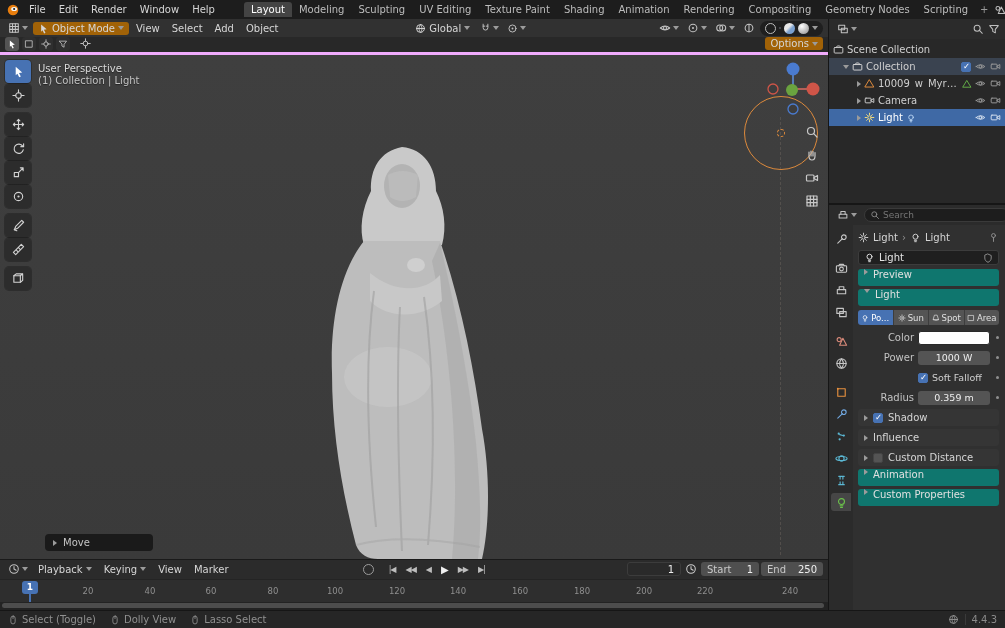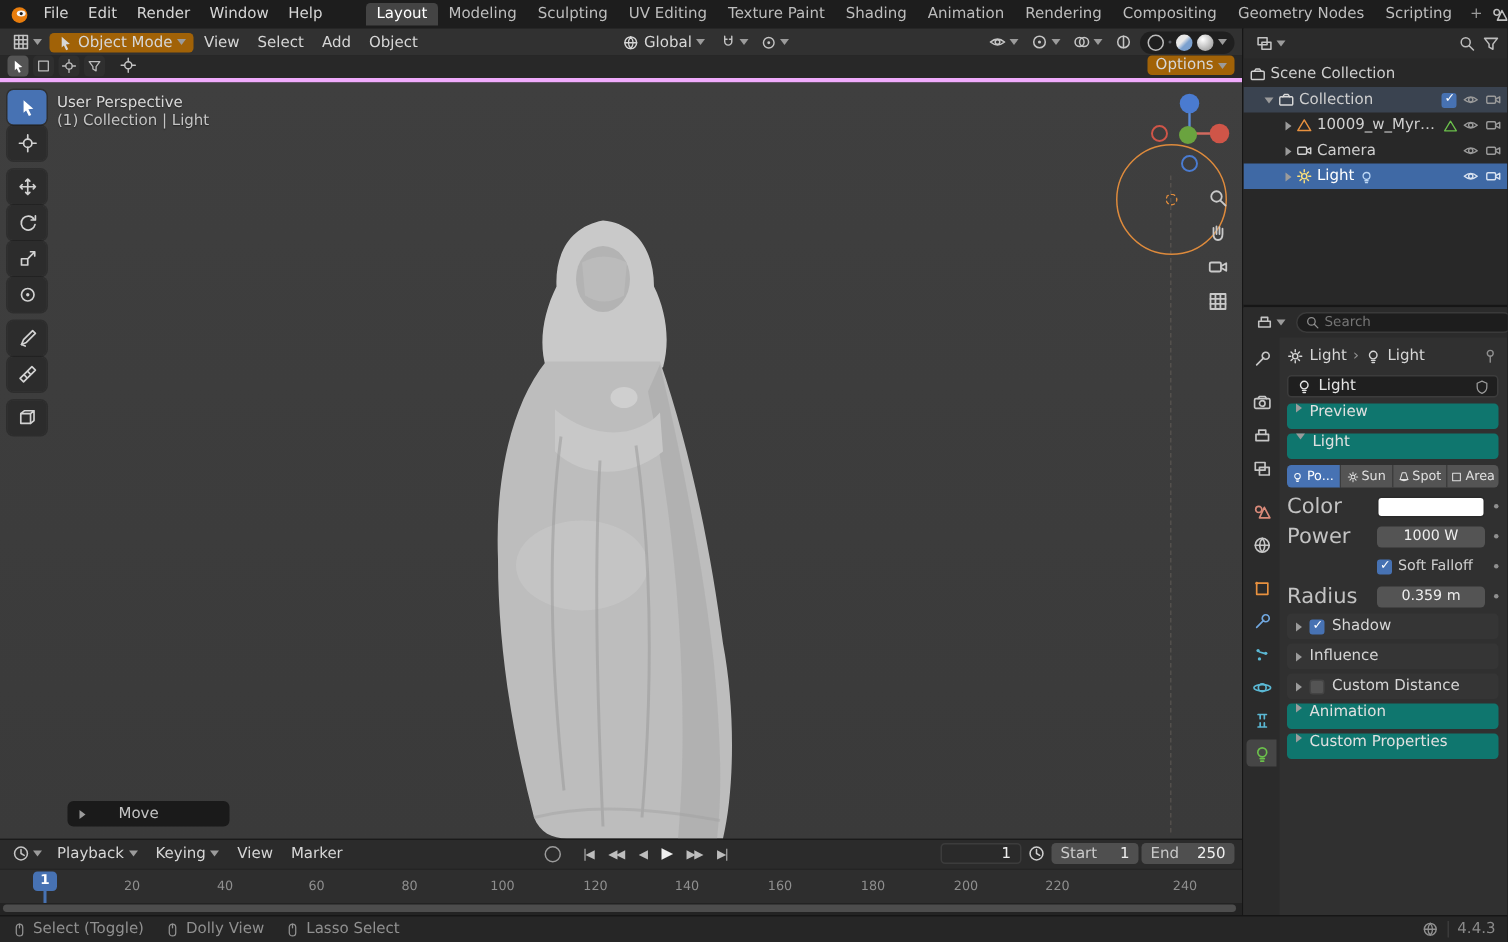--- a/index.html
+++ b/index.html
@@ -39,21 +39,21 @@
   .mode-sq{width:14px;height:14px;border-radius:3px;display:flex;align-items:center;justify-content:center;background:#2f2f2f;color:#bdbdbd}
   .mode-sq.active{background:#545454;color:#fff}
   
   .viewport{flex:1;position:relative;background:linear-gradient(180deg,#3f3f3f,#3a3a3a);min-height:0;overflow:hidden}
   .vp-text{position:absolute;left:38px;top:8px;line-height:12px;color:#dadada;text-shadow:0 1px 1px rgba(0,0,0,.45)}
   .vp-text .sub{color:#c4c4c4}
   .toolbar{position:absolute;left:5px;top:5px;display:flex;flex-direction:column;gap:1px}
   .tool-btn{width:26px;height:23px;background:rgba(42,42,42,.9);border-radius:4px;display:flex;align-items:center;justify-content:center;color:#d2d2d2;box-shadow:0 0 0 1px rgba(0,0,0,.25)}
   .tool-btn.active{background:#4772b3;color:#fff}
   .tool-btn.grp{margin-top:5px}
-  .operator-box{position:absolute;left:45px;bottom:8px;width:108px;height:17px;background:rgba(22,22,22,.88);border-radius:4px;display:flex;align-items:center;gap:22px;padding:0 8px;color:#c4c4c4}
+  .operator-box{position:absolute;left:45px;bottom:8px;width:108px;height:17px;background:rgba(22,22,22,.88);border-radius:4px;display:flex;align-items:center;gap:6px;padding:0 8px;color:#c4c4c4}
   .nav-gizmo{position:absolute;left:763px;top:4px;width:60px;height:60px}
   .light-circle{position:absolute;left:744px;top:41px;width:74px;height:74px;border:1.5px solid #dd8a3c;border-radius:50%}
   .light-center{position:absolute;left:777px;top:74px;width:8px;height:8px;border:1px dashed #dd8a3c;border-radius:50%}
   .light-line{position:absolute;left:780px;top:62px;height:438px;width:0;border-left:1px dashed #66605a;opacity:.55}
   .vp-side{position:absolute;left:805px;top:70px;display:flex;flex-direction:column;gap:9px;color:#c9c9c9}
   .statue{position:absolute;left:276px;top:86px}
   
   .timeline{flex:none;height:51px;display:flex;flex-direction:column;background:#2b2b2b;border-top:1px solid #1a1a1a}
   .tl-header{height:19px;display:flex;align-items:center;gap:2px;padding:0 5px}
   .transport{display:flex;align-items:center;gap:4px;color:#bdbdbd;font-size:8px}
@@ -83,21 +83,21 @@
   .pr-header{height:20px;display:flex;align-items:center;gap:4px;padding:0 5px;background:#2b2b2b;color:#bdbdbd}
   .search-wrap{flex:1;display:flex;align-items:center;gap:3px;background:#1d1d1d;border:1px solid #3a3a3a;border-radius:8px;height:14px;padding:0 5px;color:#8f8f8f}
   .search-wrap input{flex:1;background:transparent;border:none;outline:none;color:#cfcfcf;font-size:9px;font-family:inherit;min-width:0}
   .pr-body{flex:1;display:flex;min-height:0}
   .pr-tabs{width:24px;background:#2b2b2b;display:flex;flex-direction:column;align-items:center;padding-top:5px;gap:4px;flex:none}
   .ptab{width:20px;height:18px;display:flex;align-items:center;justify-content:center;border-radius:3px 0 0 3px;color:#c6c6c6}
   .ptab.grp{margin-top:7px}
   .ptab.active{background:#464646}
   .pr-content{flex:1;padding:4px 6px 0 5px;display:flex;flex-direction:column;gap:3px;min-width:0;overflow:hidden}
   .prow{height:17px;display:flex;align-items:center;gap:4px;flex:none}
-  .plabel{width:56px;text-align:left;color:#c3c3c3;flex:none;font-size:14px;white-space:nowrap}
+  .plabel{width:56px;text-align:right;color:#c3c3c3;flex:none;font-size:10px;white-space:nowrap}
   .pfield{flex:1;height:14px;background:#545454;border-radius:3px;display:flex;align-items:center;justify-content:center;color:#eee;font-size:9.5px;min-width:0}
   .pswatch{flex:1;height:14px;background:#fff;border-radius:3px;border:1px solid #2a2a2a}
   .pdot{width:3px;height:3px;border-radius:50%;background:#8f8f8f;flex:none;margin-left:2px}
   .psection{height:17px;background:#0f766e;border-radius:3px;display:flex;align-items:flex-start;gap:5px;padding:0 6px;color:#e0e0e0;flex:none}
   .psub{height:17px;background:#353535;border-radius:3px;display:flex;align-items:center;gap:5px;padding:0 6px;color:#d6d6d6;flex:none}
   .namefield{flex:1;height:15px;background:#1f1f1f;border:1px solid #3c3c3c;border-radius:3px;display:flex;align-items:center;gap:4px;padding:0 5px;color:#e4e4e4;min-width:0}
   .seg{display:flex;flex:1;min-width:0}
   .seg>div{flex:1;background:#545454;display:flex;align-items:center;justify-content:center;gap:2px;height:15px;font-size:8.5px;color:#e0e0e0;border-right:1px solid #3d3d3d;white-space:nowrap;overflow:hidden}
   .seg>div:first-child{border-radius:3px 0 0 3px}
   .seg>div:last-child{border-radius:0 3px 3px 0;border-right:none}

